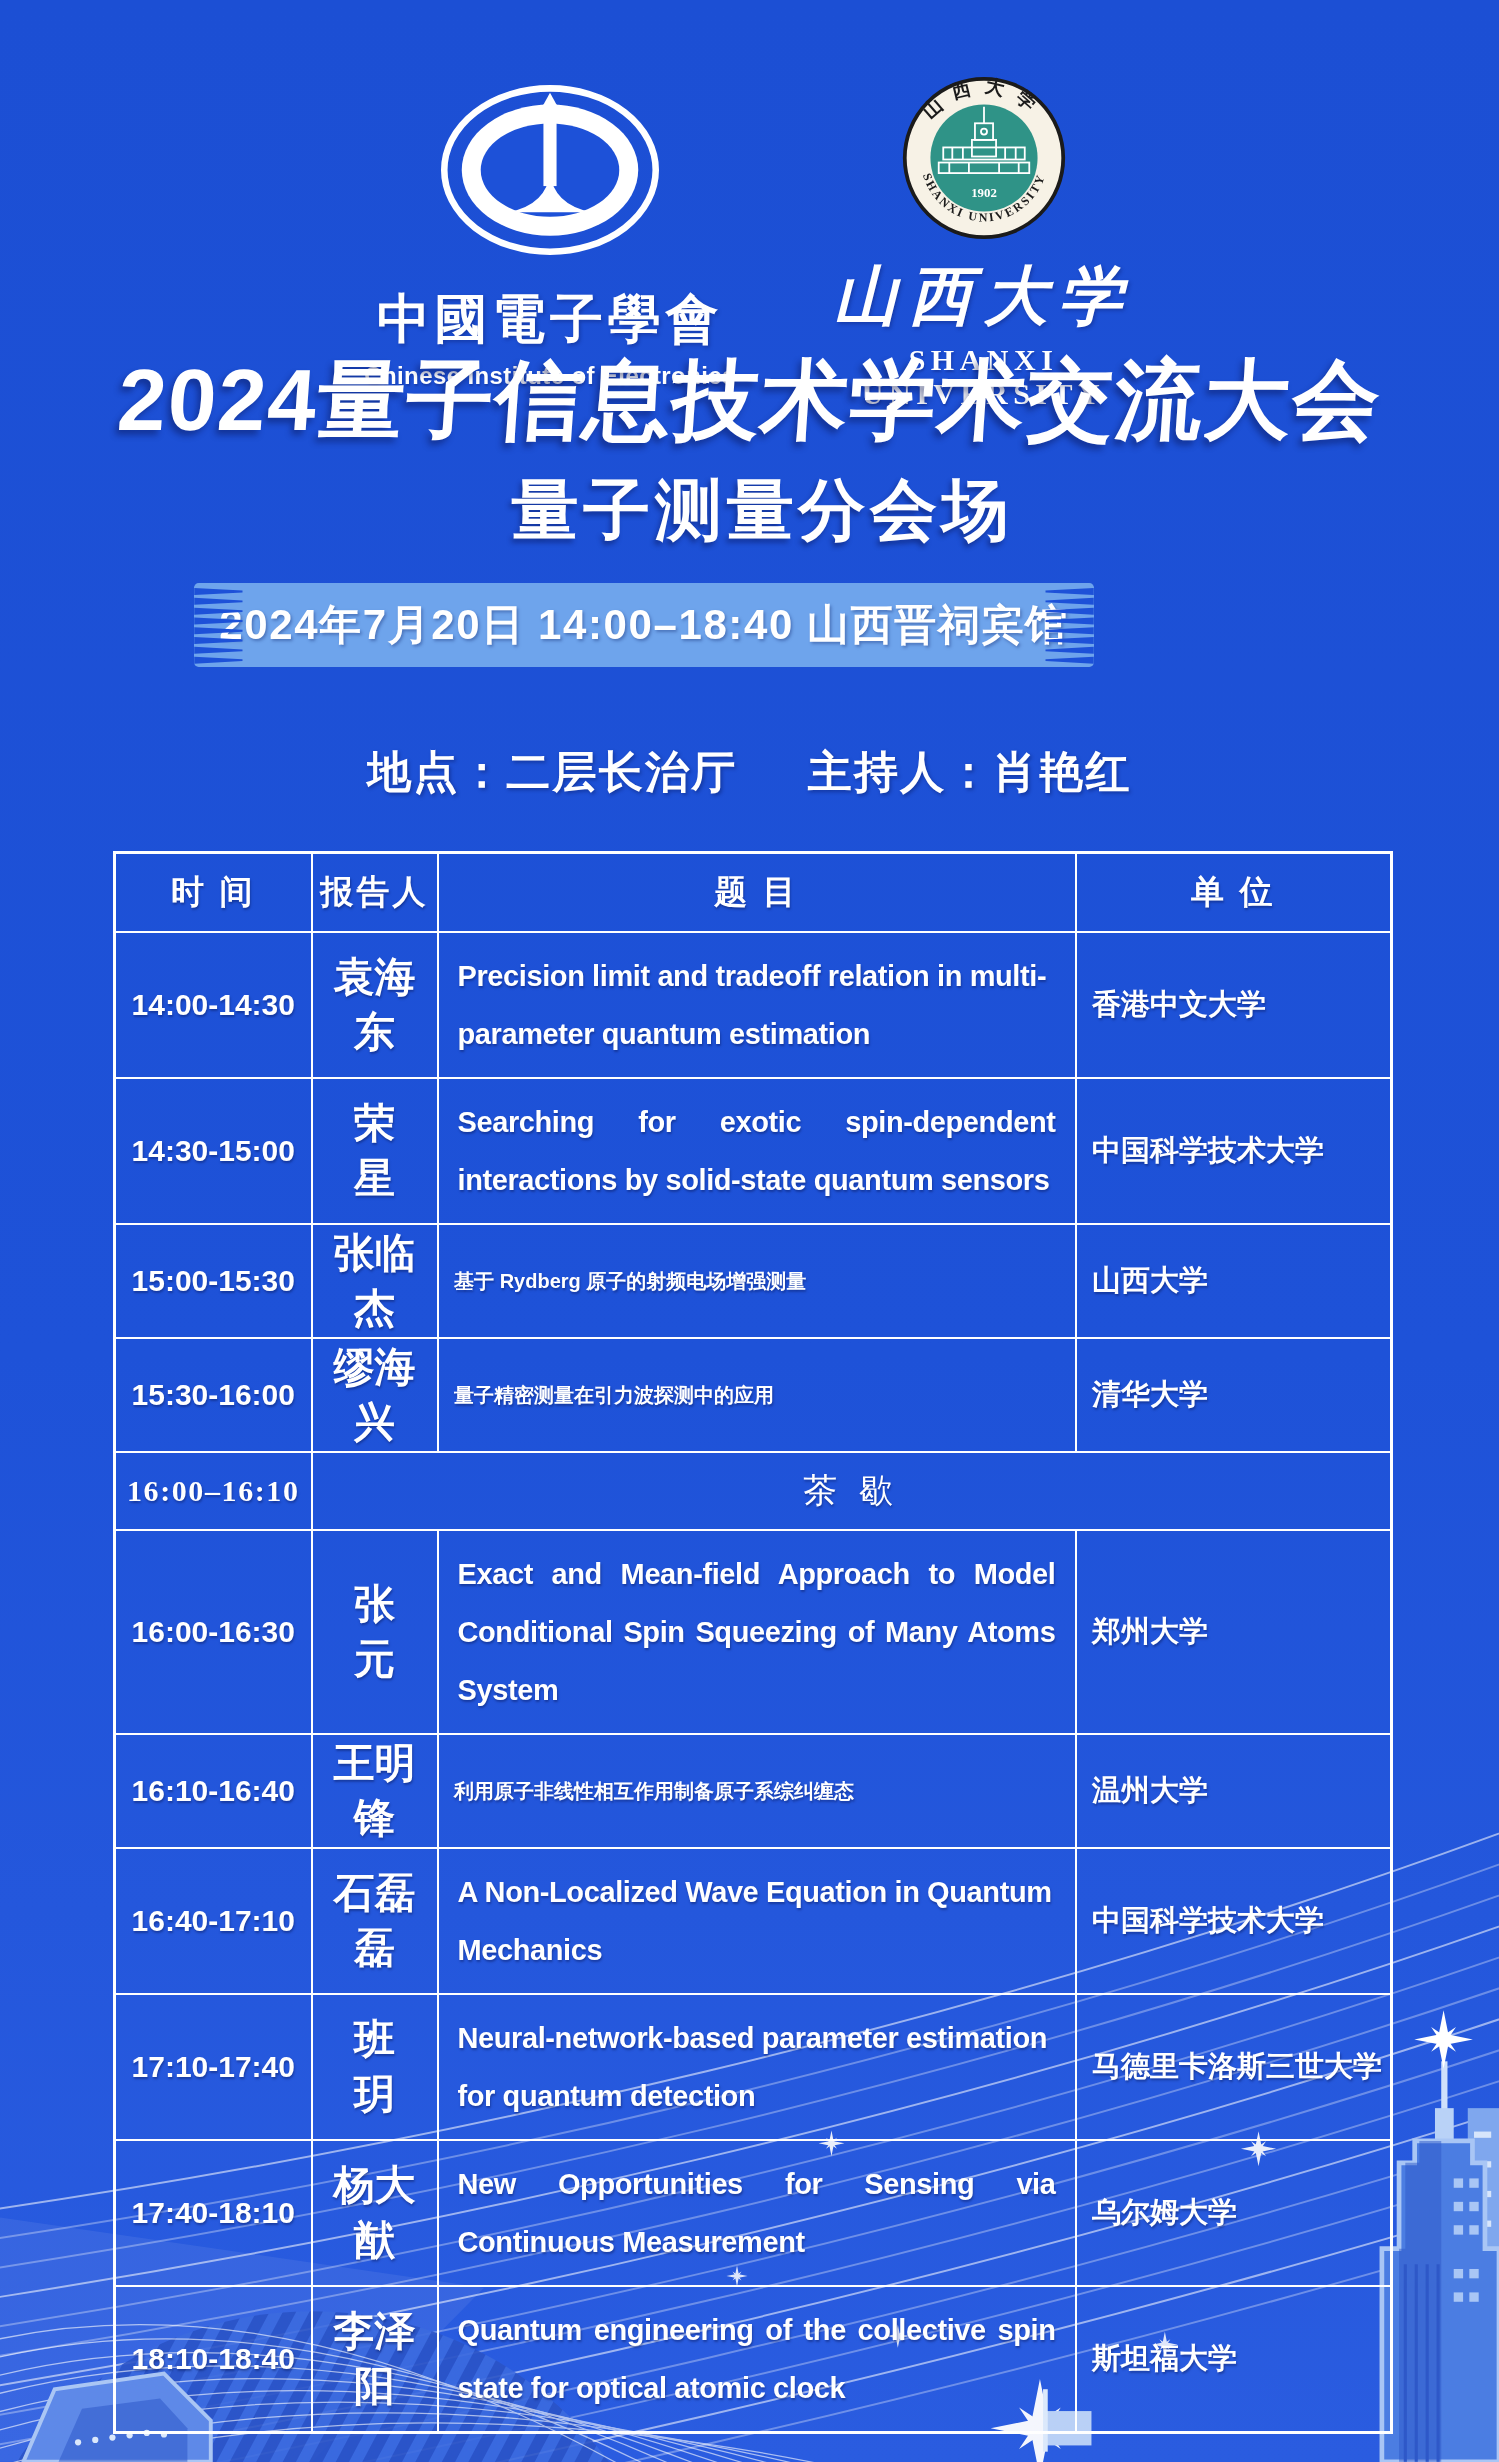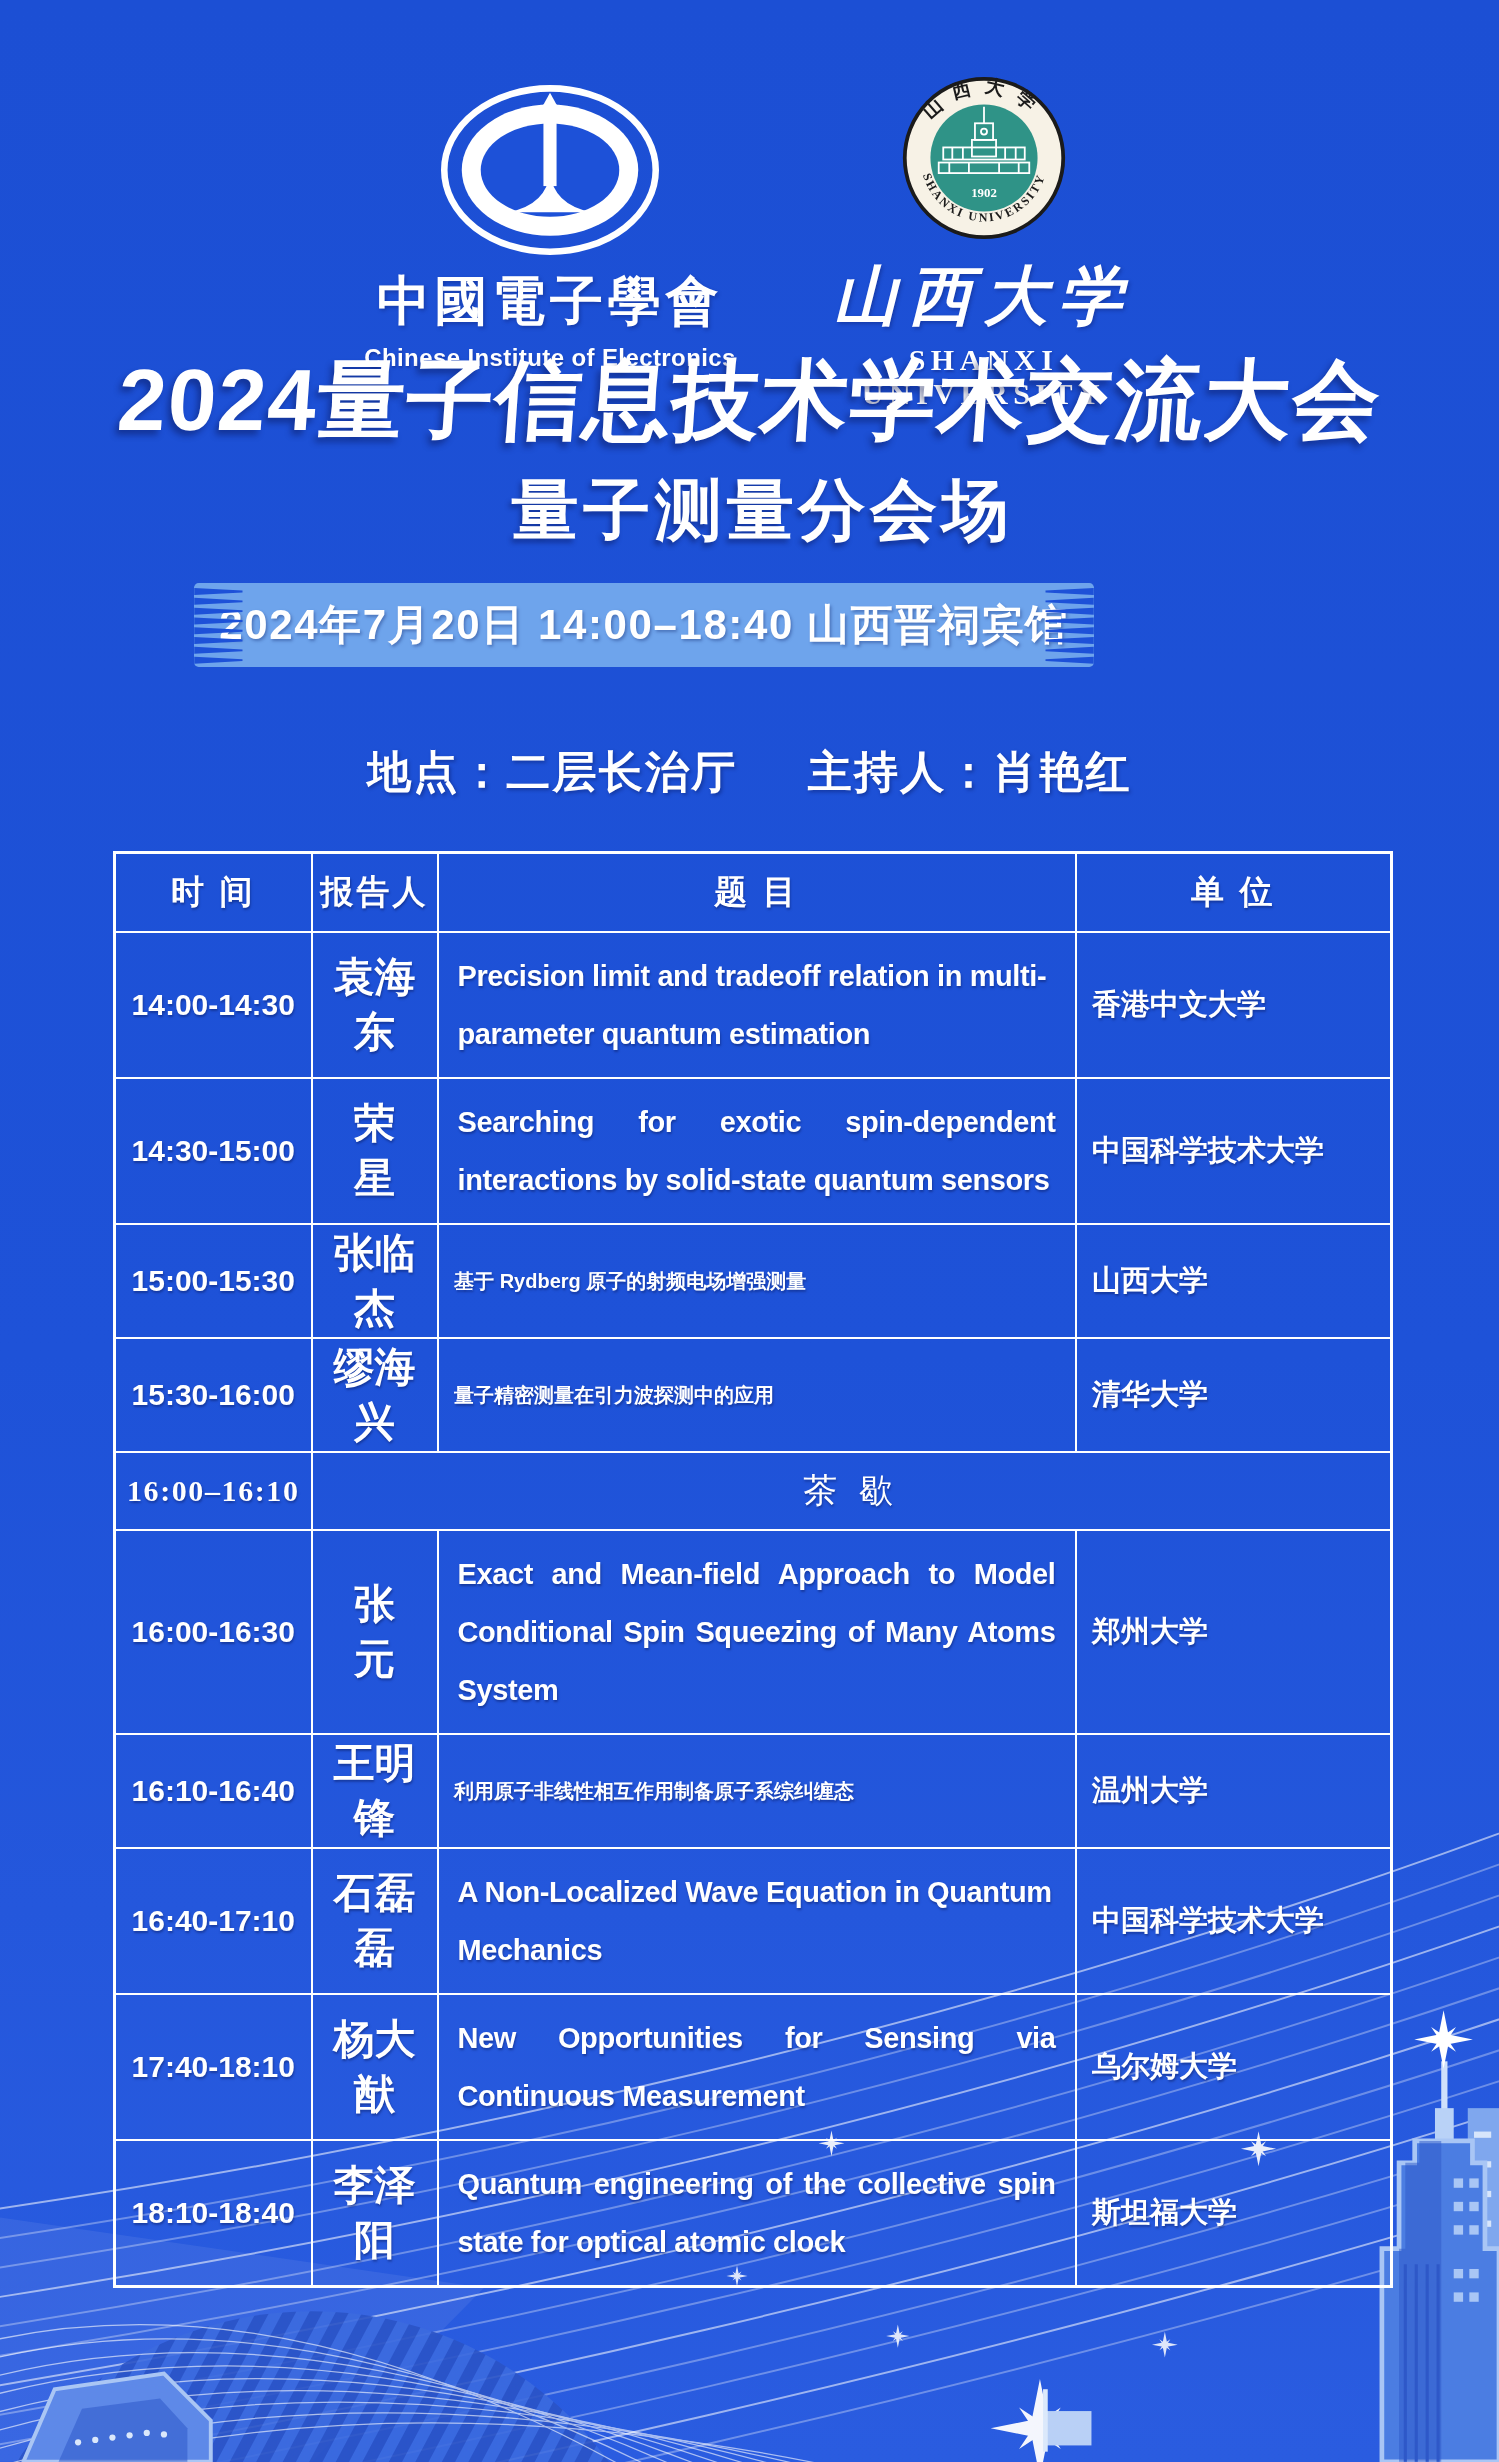--- a/index.html
+++ b/index.html
@@ -8,21 +8,21 @@
     background:linear-gradient(180deg,#1c4fd4 0%,#1e52d8 55%,#2a5ce0 100%);
     font-family:"Liberation Sans",sans-serif;color:#fff;
   }
   .decor{position:absolute;left:0;top:0;z-index:0;}
   .content{position:absolute;left:0;top:0;width:1499px;z-index:1;}
 
   
   .logo-block{position:absolute;text-align:center;}
   .cie-block{left:312px;top:84px;width:476px;}
   .sxu-block{left:804px;top:75px;width:359px;}
-  .cie-zh{font-size:53px;font-weight:700;letter-spacing:4.7px;margin-top:4px;
+  .cie-zh{font-size:53px;font-weight:700;letter-spacing:4.7px;margin-top:22px;
           text-shadow:1.6px 2.3px 3.9px rgba(8,20,90,.35);}
   .cie-en{font-size:24px;font-weight:700;margin-top:6.2px;letter-spacing:0.4px;
           text-shadow:0.8px 1.6px 2.3px rgba(8,20,90,.35);}
   .sxu-zh{font-size:64px;font-weight:700;letter-spacing:11px;margin-top:9.4px;
           font-style:italic;text-shadow:1.6px 2.3px 3.9px rgba(8,20,90,.35);}
   .sxu-en{font-family:"Liberation Serif",serif;font-size:30px;font-weight:700;
           letter-spacing:5.5px;margin-top:3.1px;text-shadow:0.8px 1.6px 2.3px rgba(8,20,90,.35);}
 
   
   .main-title{position:absolute;top:342px;width:100%;text-align:center;
@@ -317,20 +317,26 @@
           <td class="title-cell title-zh">利用原子非线性相互作用制备原子系综纠缠态</td>
           <td class="org">温州大学</td>
         </tr>
         <tr>
           <td class="time">16:40-17:10</td>
           <td class="speaker">石磊磊</td>
           <td class="title-cell title-en">A Non-Localized Wave Equation in Quantum Mechanics</td>
           <td class="org">中国科学技术大学</td>
         </tr>
         <tr>
+          <td class="time">17:10-17:40</td>
+          <td class="speaker">班　玥</td>
+          <td class="title-cell title-en">Neural-network-based parameter estimation for quantum detection</td>
+          <td class="org">马德里卡洛斯三世大学</td>
+        </tr>
+        <tr>
           <td class="time">17:40-18:10</td>
           <td class="speaker">杨大猷</td>
           <td class="title-cell title-en t-justify">New Opportunities for Sensing via Continuous Measurement</td>
           <td class="org">乌尔姆大学</td>
         </tr>
         <tr>
           <td class="time">18:10-18:40</td>
           <td class="speaker">李泽阳</td>
           <td class="title-cell title-en t-justify">Quantum engineering of the collective spin state for optical atomic clock</td>
           <td class="org">斯坦福大学</td>

